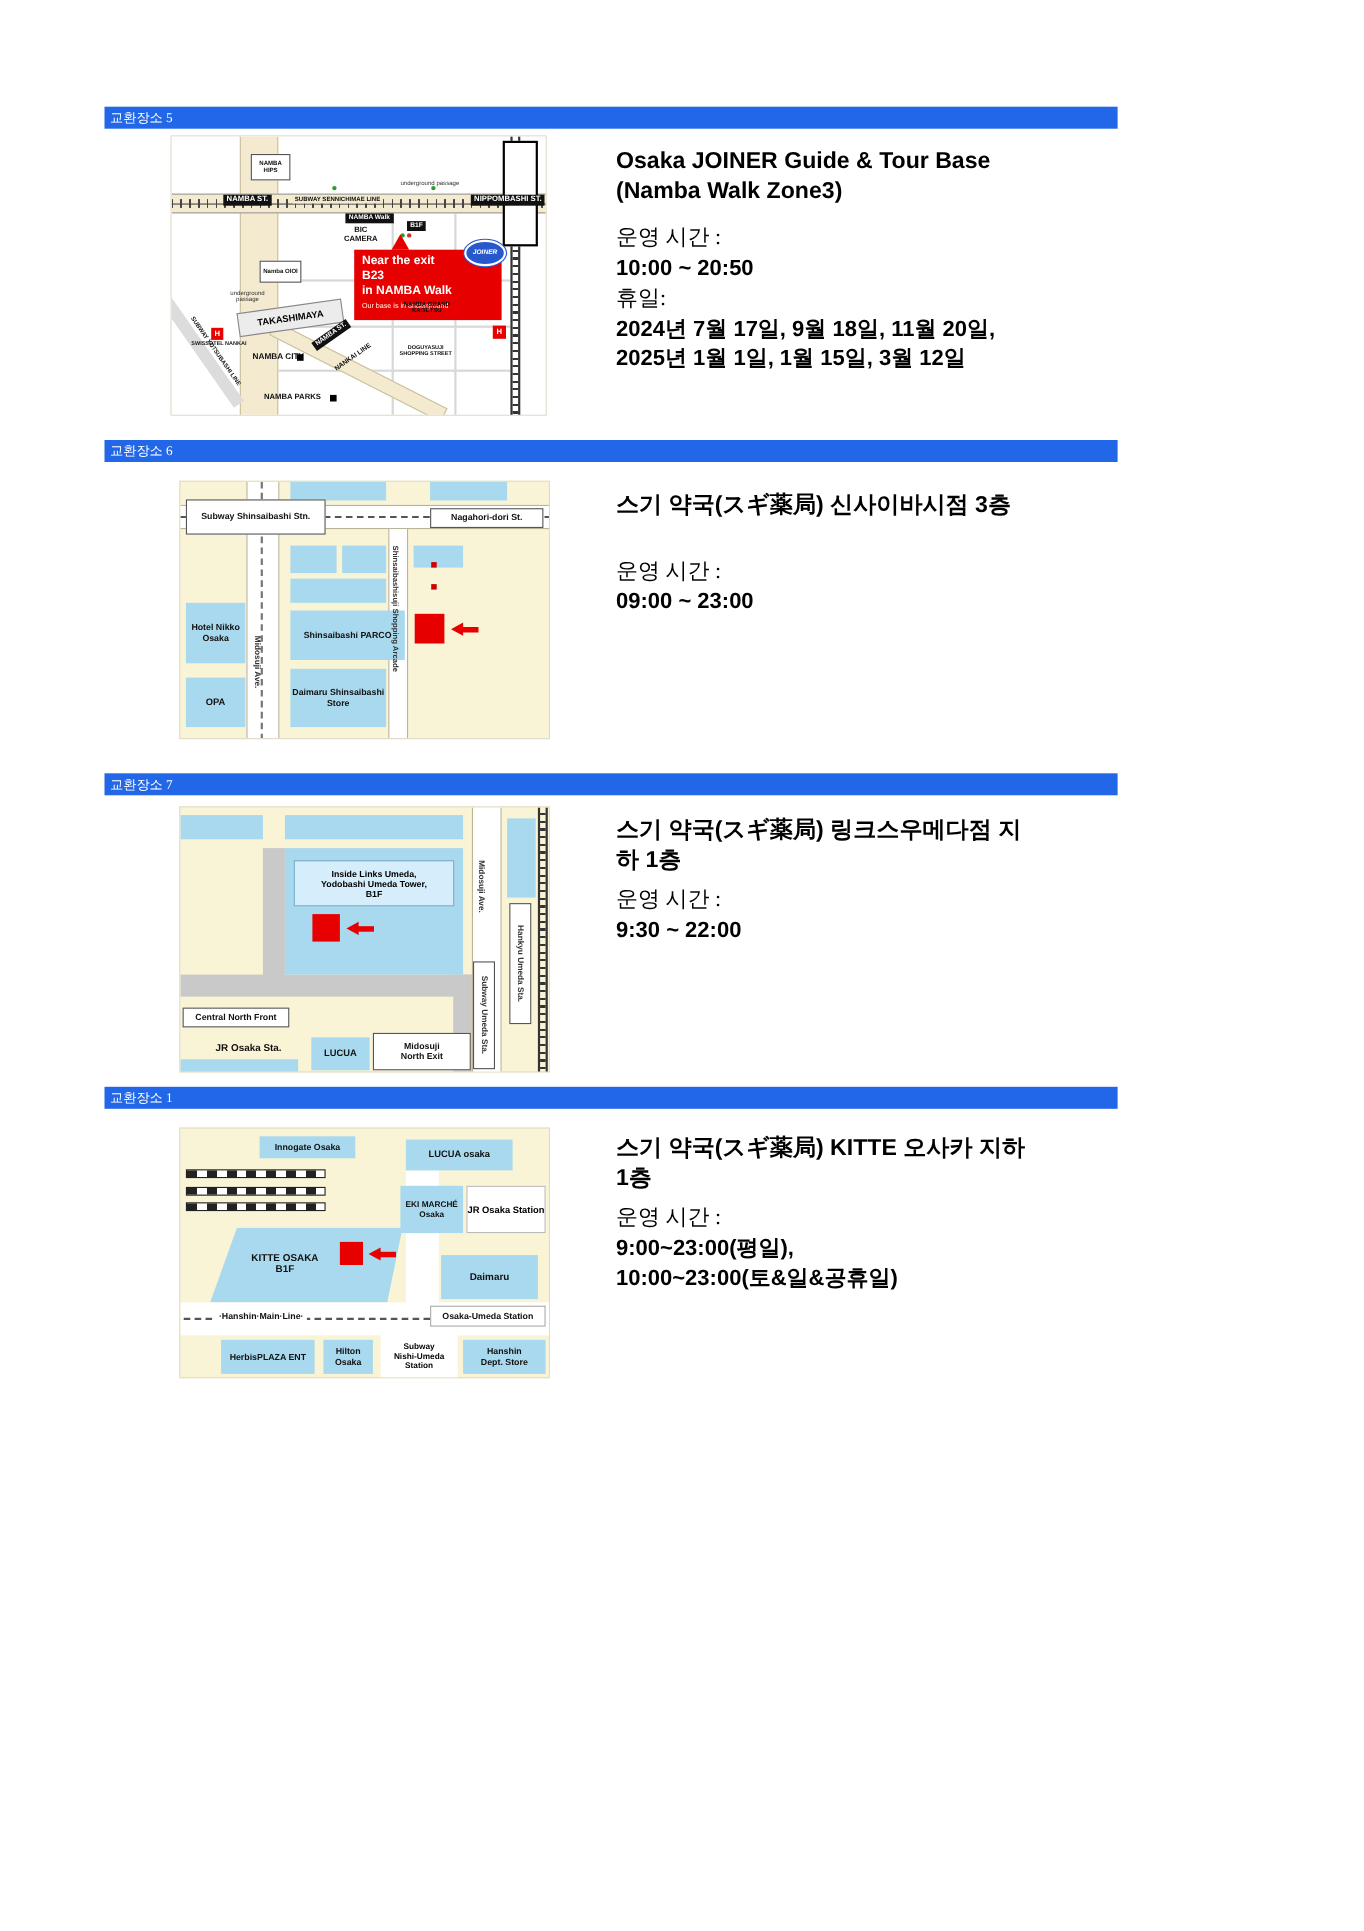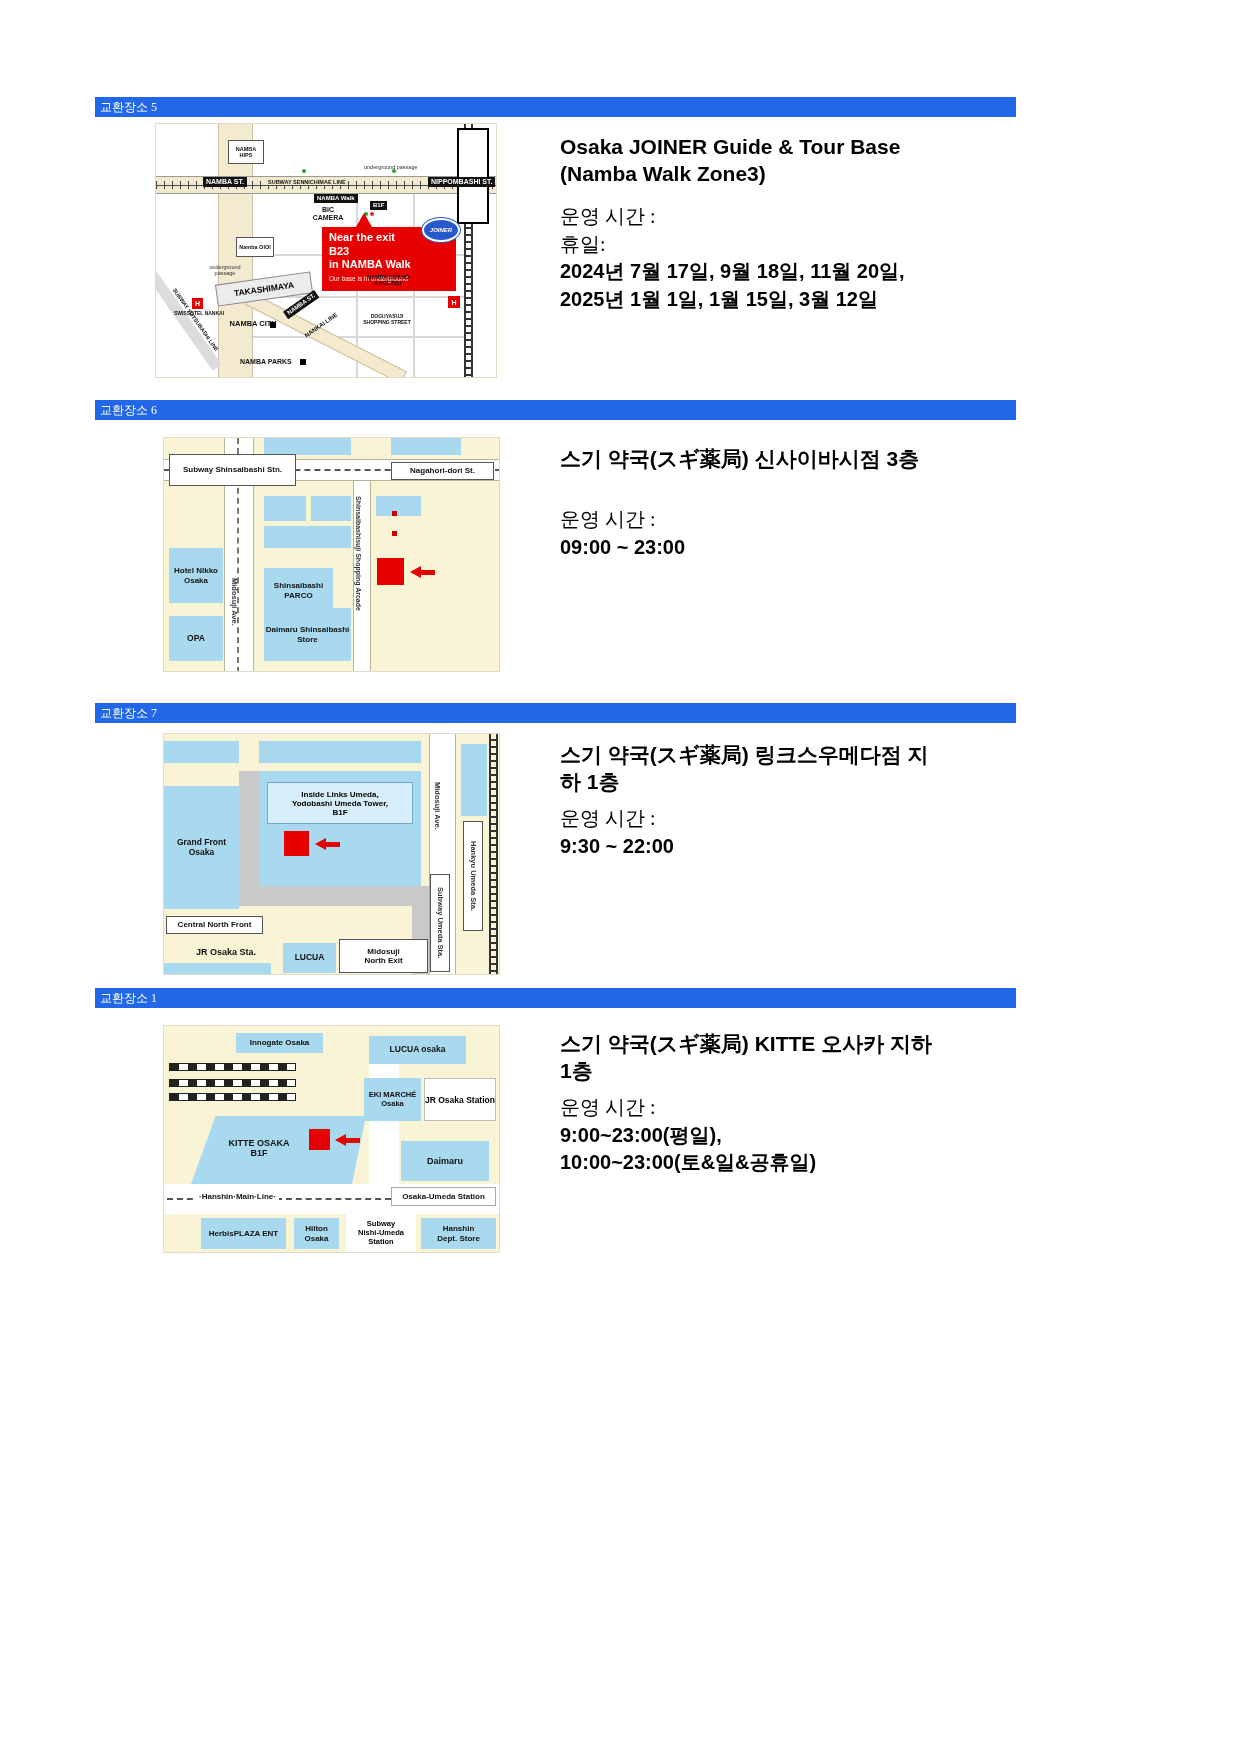--- a/index.html
+++ b/index.html
@@ -108,20 +108,21 @@
     <div class="m lbl" style="left:84px;top:234px;font-size:7px;white-space:nowrap">NAMBA PARKS</div>
     <div class="m" style="left:144px;top:235px;width:6px;height:6px;background:#000"></div>
     <div class="m f" style="left:292px;top:172px;width:12px;height:12px;background:#e60000;color:#fff;font-size:7px;font-weight:bold">H</div>
   </div>
 
   <div class="txt" style="top:36px">
     <div class="title-line">Osaka JOINER Guide &amp; Tour Base</div>
     <div class="title-line">(Namba Walk Zone3)</div>
     <div class="body-lines" style="margin-top:16px">
       <div class="line ko">운영 시간 :</div>
+      <div class="line num">10:00 ~ 20:50</div>
       <div class="line ko">휴일:</div>
       <div class="line num">2024년 7월 17일, 9월 18일, 11월 20일,</div>
       <div class="line num">2025년 1월 1일, 1월 15일, 3월 12일</div>
     </div>
   </div>
 </section>
 
 <section class="sec" style="top:400px;height:300px">
   <div class="bar">
     <span>교환장소 6</span>
@@ -135,21 +136,21 @@
     <div class="m dash-v" style="left:73px;top:0;width:0;height:235px"></div>
     <div class="m" style="left:189px;top:43px;width:18px;height:192px;background:#fff;border-left:1px solid #b9b39a;border-right:1px solid #b9b39a"></div>
 
     <div class="m bldg" style="left:100px;top:0;width:87px;height:17px"></div>
     <div class="m bldg" style="left:227px;top:0;width:70px;height:17px"></div>
     <div class="m bldg" style="left:100px;top:58px;width:42px;height:25px"></div>
     <div class="m bldg" style="left:147px;top:58px;width:40px;height:25px"></div>
     <div class="m bldg" style="left:100px;top:88px;width:87px;height:22px"></div>
     <div class="m bldg" style="left:212px;top:58px;width:45px;height:20px"></div>
     <div class="m bldg f" style="left:5px;top:110px;width:54px;height:55px;font-size:8px">Hotel Nikko Osaka</div>
-    <div class="m bldg f" style="left:100px;top:130px;width:69px;height:45px;font-size:8px">Shinsaibashi PARCO</div>
+    <div class="m bldg f" style="left:100px;top:117px;width:104px;height:45px;font-size:8px">Shinsaibashi PARCO</div>
     <div class="m bldg f" style="left:5px;top:178px;width:54px;height:45px;font-size:8.5px">OPA</div>
     <div class="m bldg f" style="left:100px;top:170px;width:87px;height:53px;font-size:8px">Daimaru Shinsaibashi Store</div>
 
     <div class="m reddot" style="left:228px;top:73px;width:5px;height:5px"></div>
     <div class="m reddot" style="left:228px;top:93px;width:5px;height:5px"></div>
     <div class="m marker" style="left:213px;top:120px;width:27px;height:27px"></div>
     <div class="m arrow-left" style="left:246px;top:128px">
         <span class="head"></span>
         <span class="shaft"></span>
       </div>
@@ -179,21 +180,20 @@
 
     <div class="m" style="left:0;top:152px;width:265px;height:20px;background:#c9c9c9"></div>
     <div class="m" style="left:75px;top:37px;width:20px;height:117px;background:#c9c9c9"></div>
     <div class="m" style="left:248px;top:152px;width:18px;height:90px;background:#c9c9c9"></div>
 
     <div class="m" style="left:265px;top:0;width:27px;height:242px;background:#fff;border-left:1px solid #b9b39a;border-right:1px solid #b9b39a"></div>
 
     <div class="m bldg" style="left:0;top:7px;width:75px;height:22px"></div>
     <div class="m bldg" style="left:95px;top:7px;width:162px;height:22px"></div>
     <div class="m bldg" style="left:297px;top:10px;width:26px;height:72px"></div>
-    <div class="m bldg f" style="left:0;top:52px;width:75px;height:123px;font-size:8.5px">Grand Front Osaka</div>
     <div class="m bldg" style="left:95px;top:37px;width:162px;height:115px"></div>
     <div class="m f" style="left:103px;top:48px;width:146px;height:42px;background:#d6eefb;border:1px solid #6fa8c8;font-weight:bold;font-size:8px;flex-direction:column">
       <div>Inside Links Umeda,</div>
       <div>Yodobashi Umeda Tower,</div>
       <div>B1F</div>
     </div>
     <div class="m marker" style="left:120px;top:97px;width:25px;height:25px"></div>
     <div class="m arrow-left" style="left:151px;top:104px">
         <span class="head"></span>
         <span class="shaft"></span>

